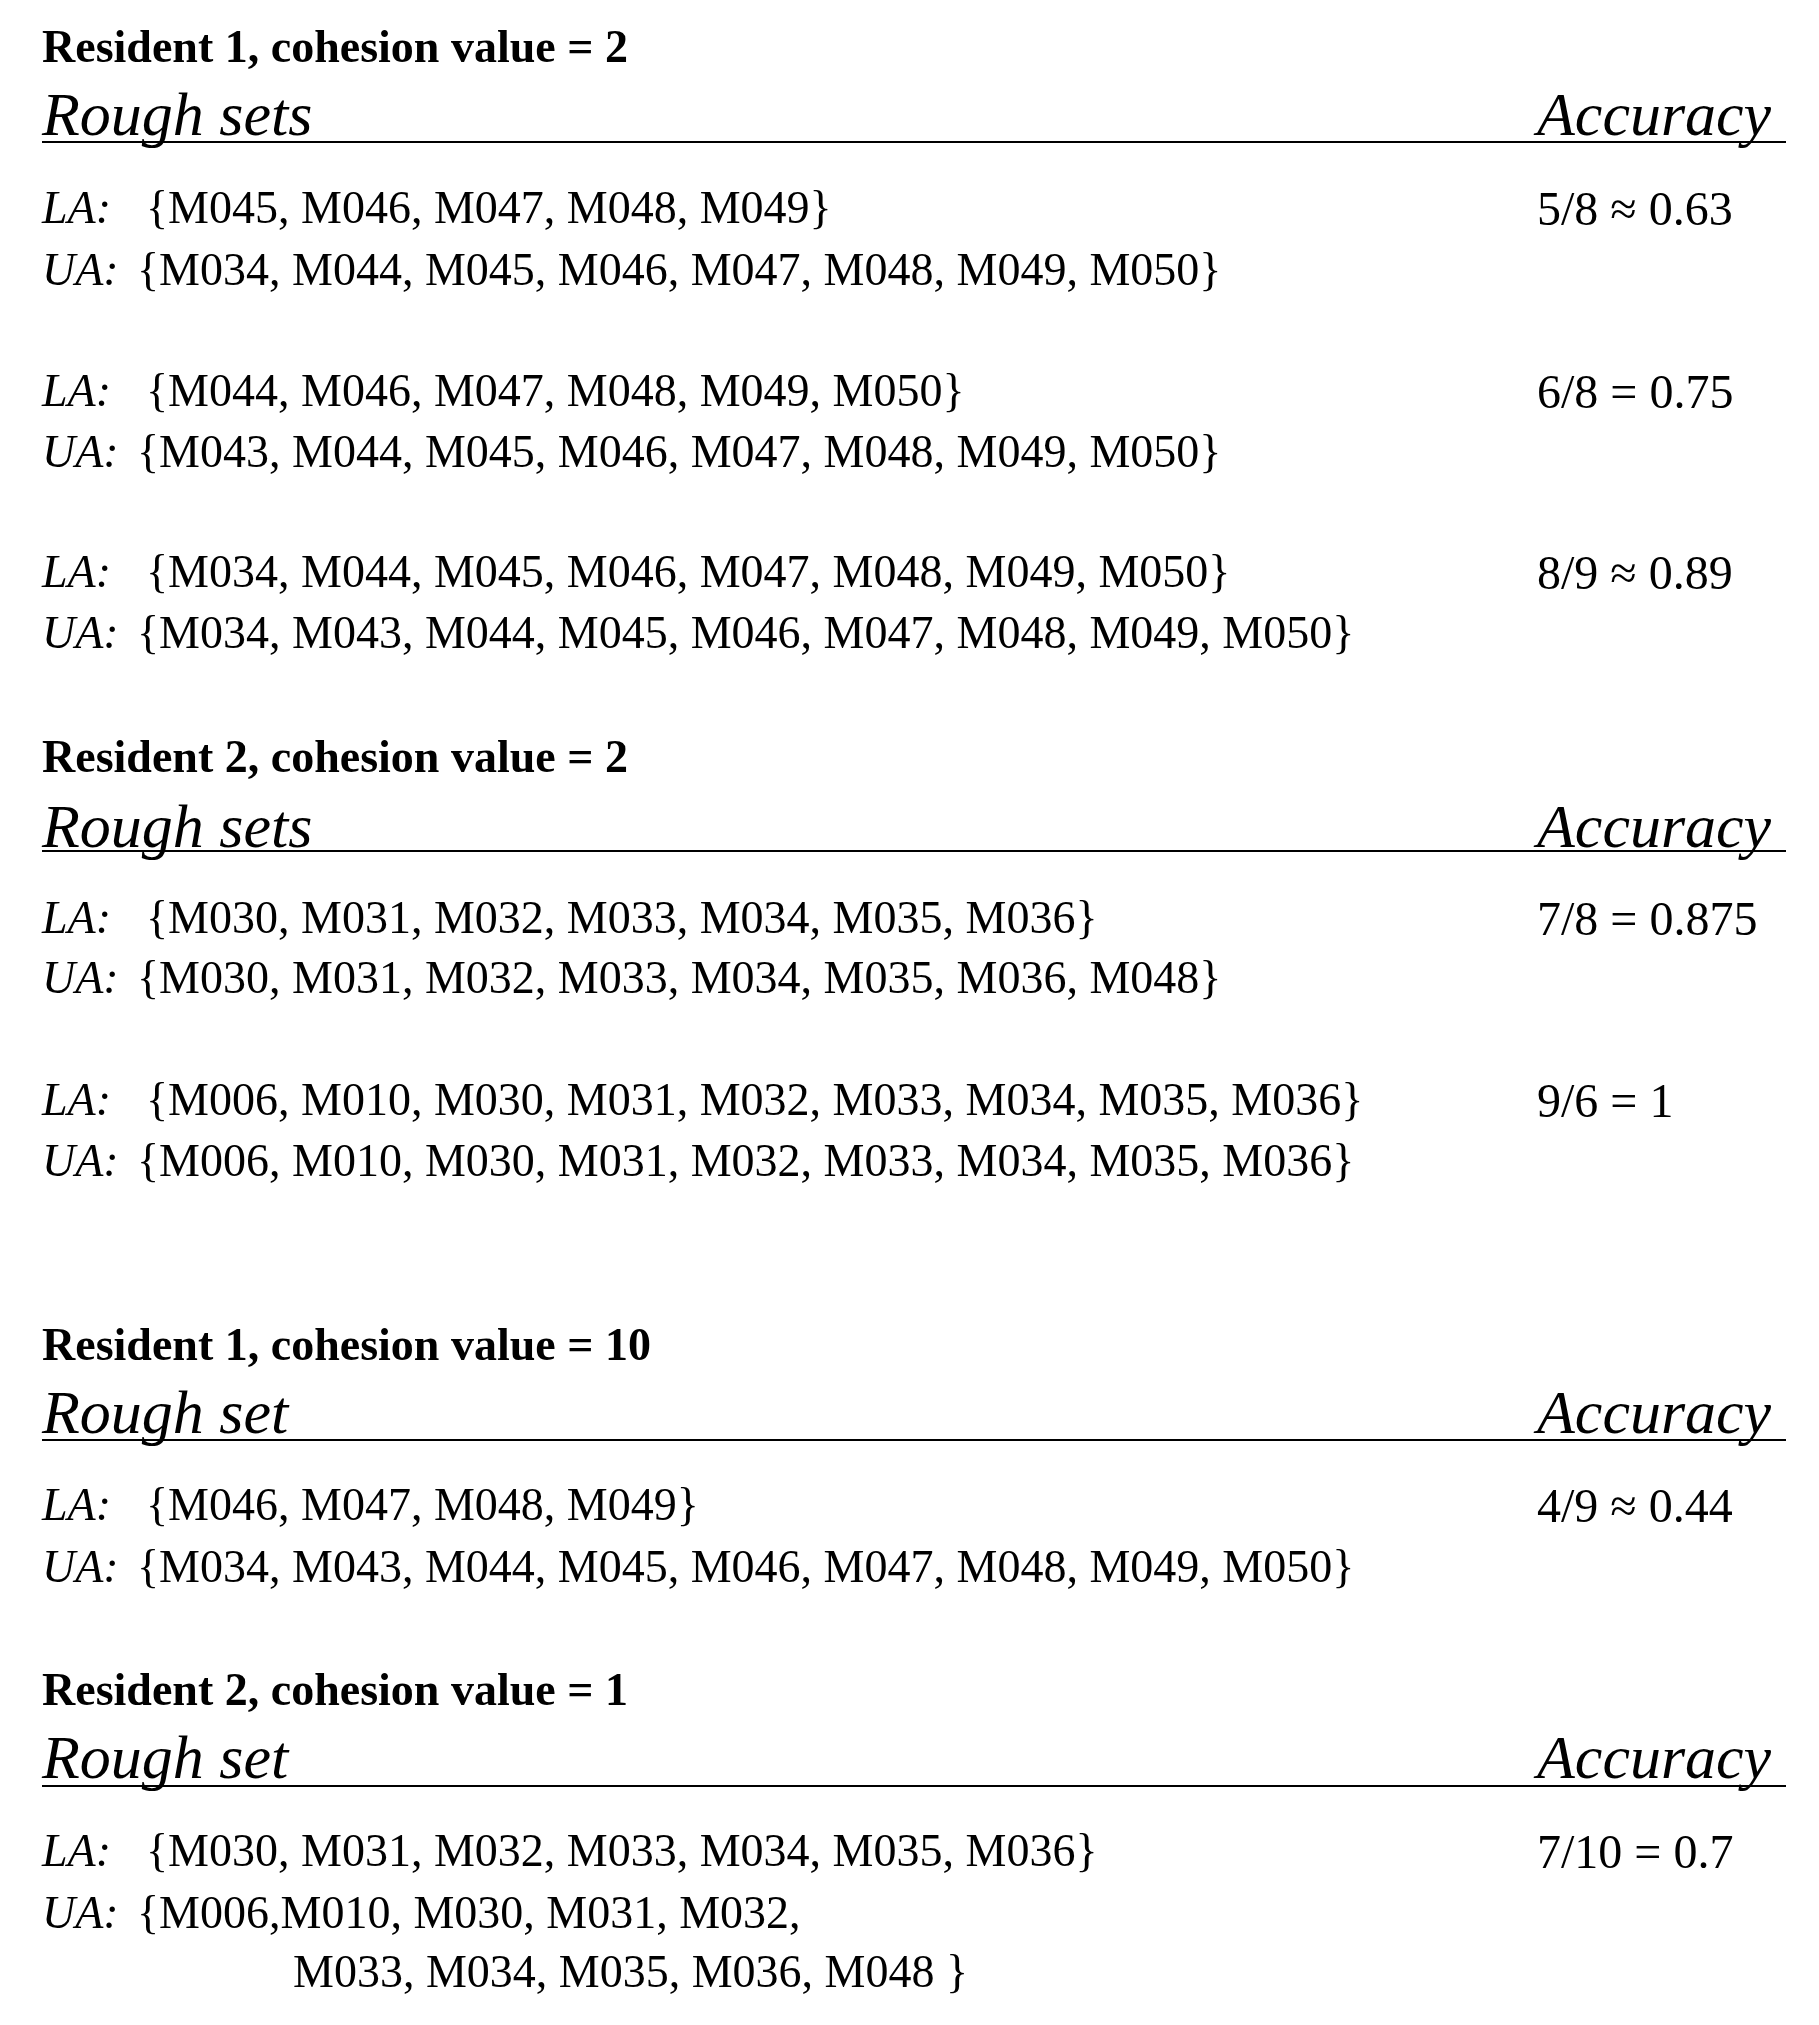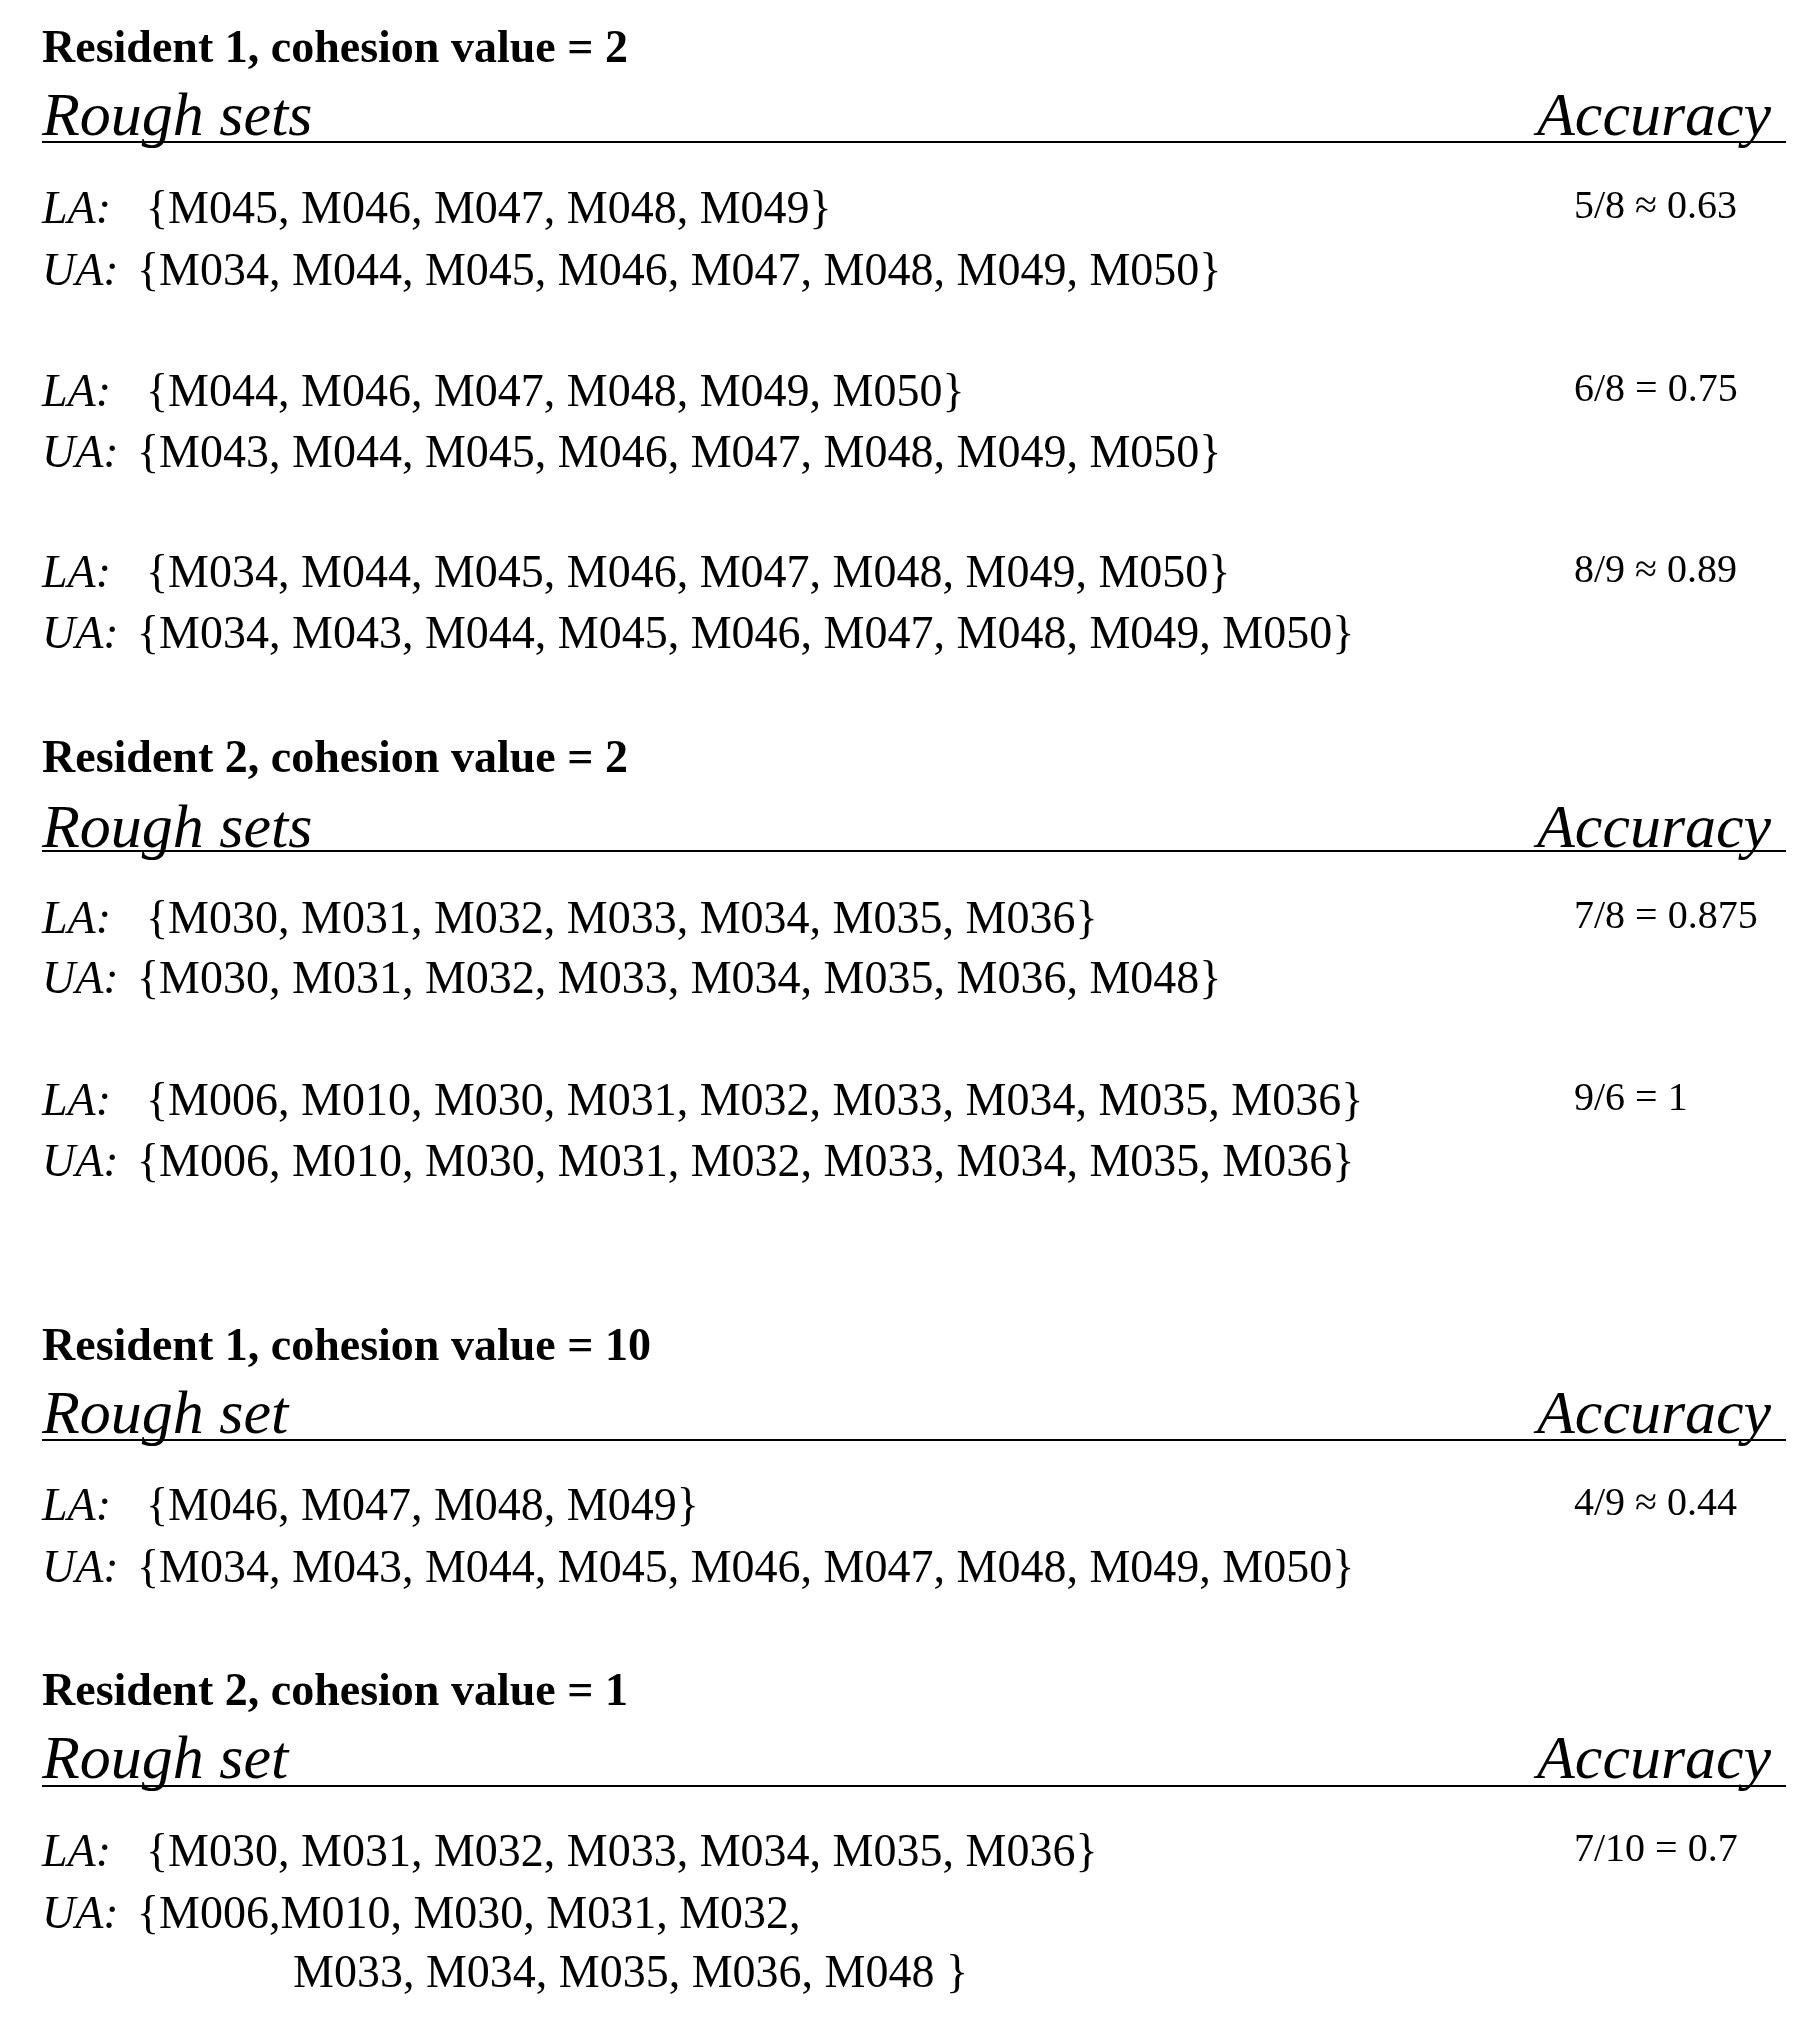--- a/index.html
+++ b/index.html
@@ -8,21 +8,21 @@
   .abs { position: absolute; white-space: nowrap; line-height: 1; }
   .title { font-family: "Liberation Serif", "DejaVu Serif", serif; font-weight: bold; font-size: 46px; left: 42px; }
   .hdr { font-family: "Liberation Serif", "DejaVu Serif", serif; font-style: italic; font-size: 62px; }
   .hdr-left { left: 42px; }
   .hdr-right { left: 1537px; }
   .rule { position: absolute; left: 42px; width: 1744px; height: 2.2px; background: #000; }
   .row { font-family: "Liberation Serif", "DejaVu Serif", serif; font-size: 46px; left: 42px; }
   .lbl { font-style: italic; display: inline-block; }
   .lbl-la { width: 104px; }
   .lbl-ua { width: 95px; }
-  .acc { font-family: "Liberation Serif", "DejaVu Serif", serif; font-size: 40px; left: 1537px; margin-left: 37px; }
+  .acc { font-family: "Liberation Serif", "DejaVu Serif", serif; font-size: 48px; left: 1537px; }
   .cont { font-family: "Liberation Serif", "DejaVu Serif", serif; font-size: 46px; left: 293px; }
 </style>
 </head>
 <body>
 
 <div class="abs title" style="top:24px">Resident 1, cohesion value = 2</div>
 <div class="abs hdr hdr-left" style="top:83px">Rough sets</div>
 <div class="abs hdr hdr-right" style="top:83px">Accuracy</div>
 <div class="rule" style="top:141px"></div>
 

